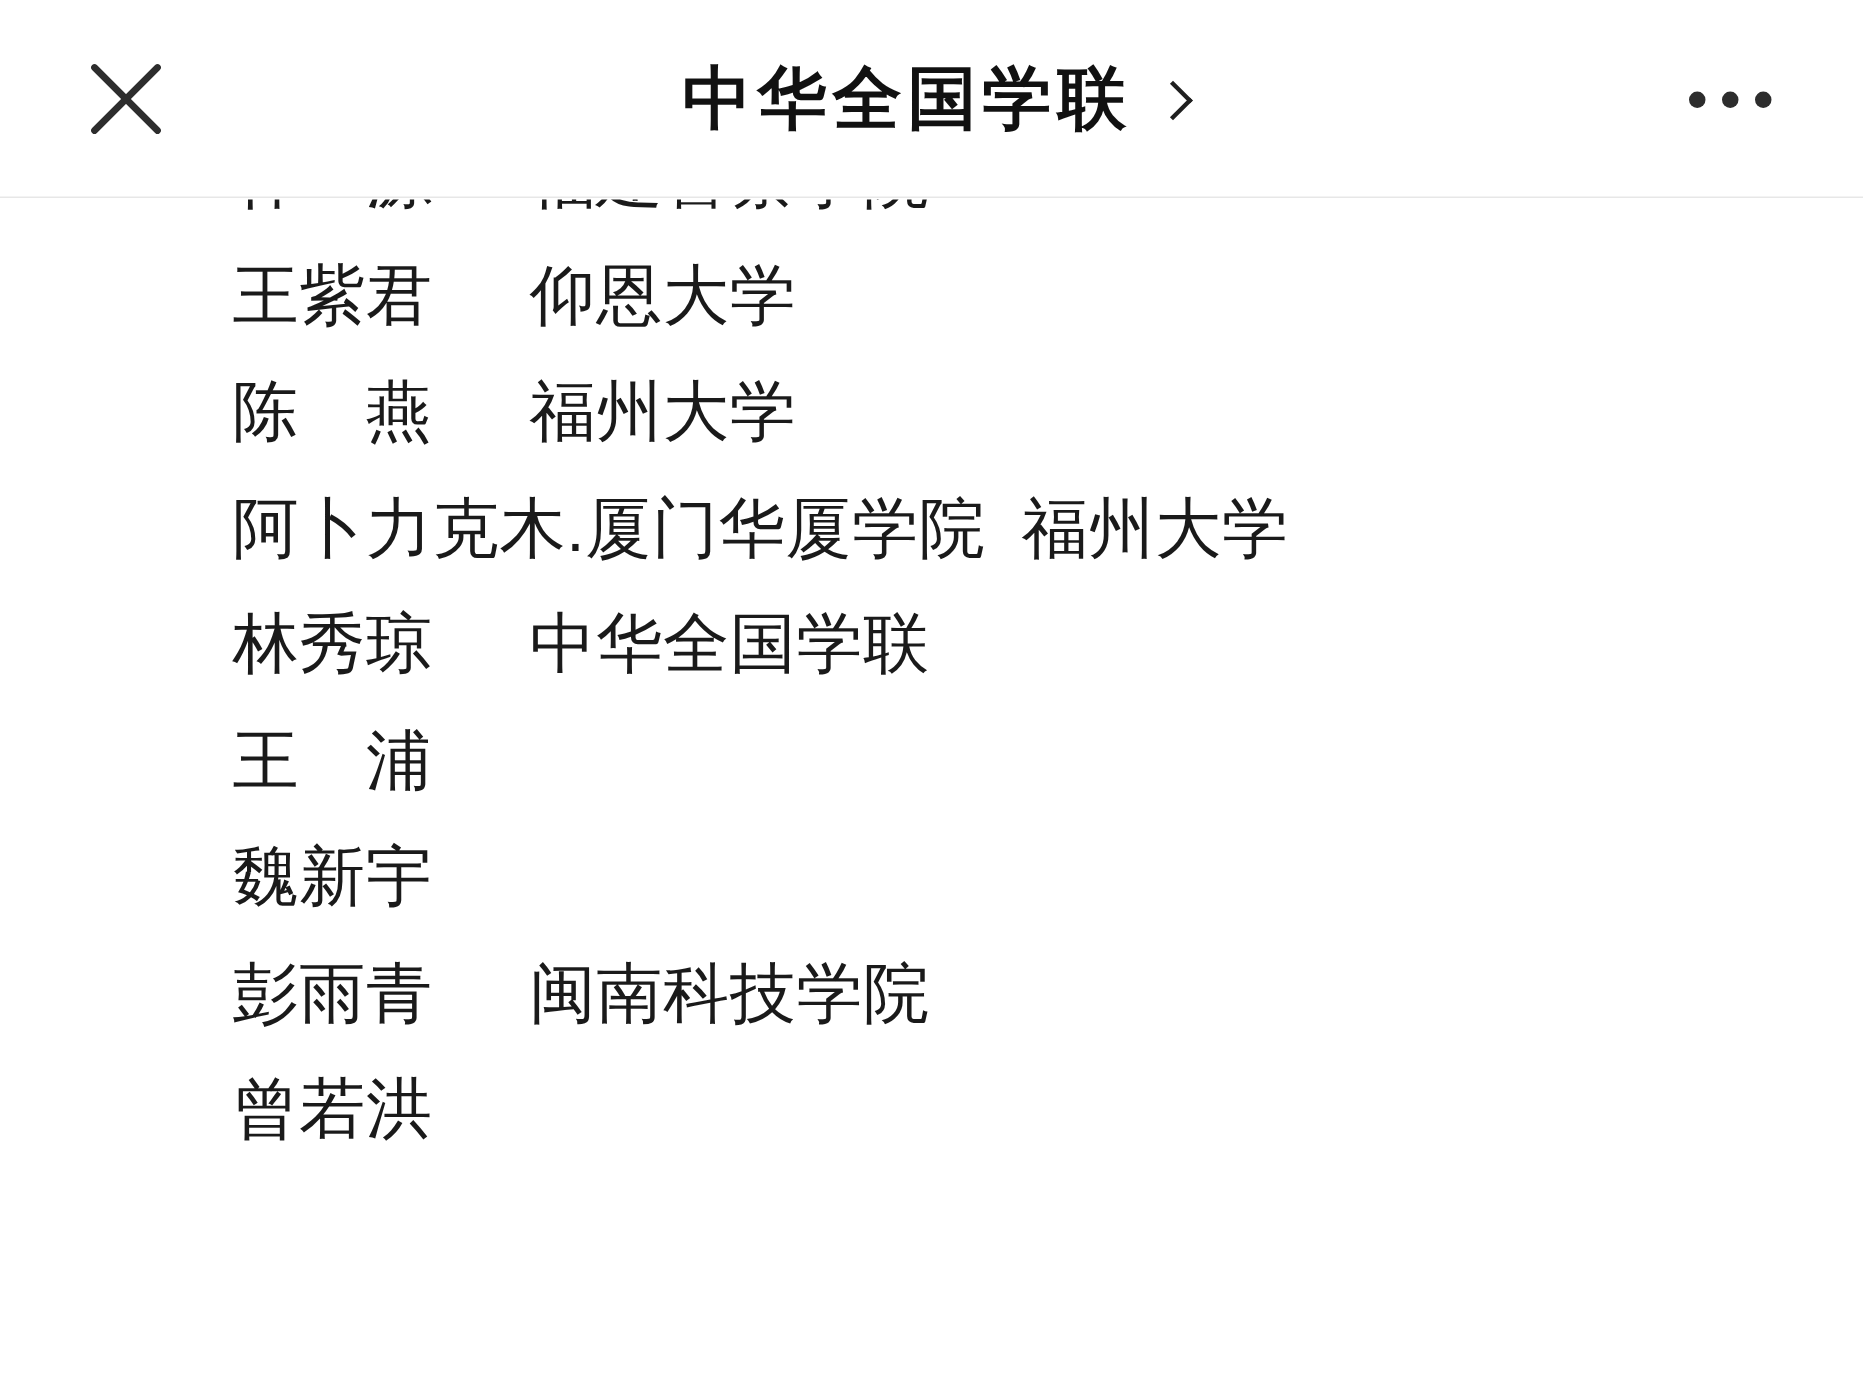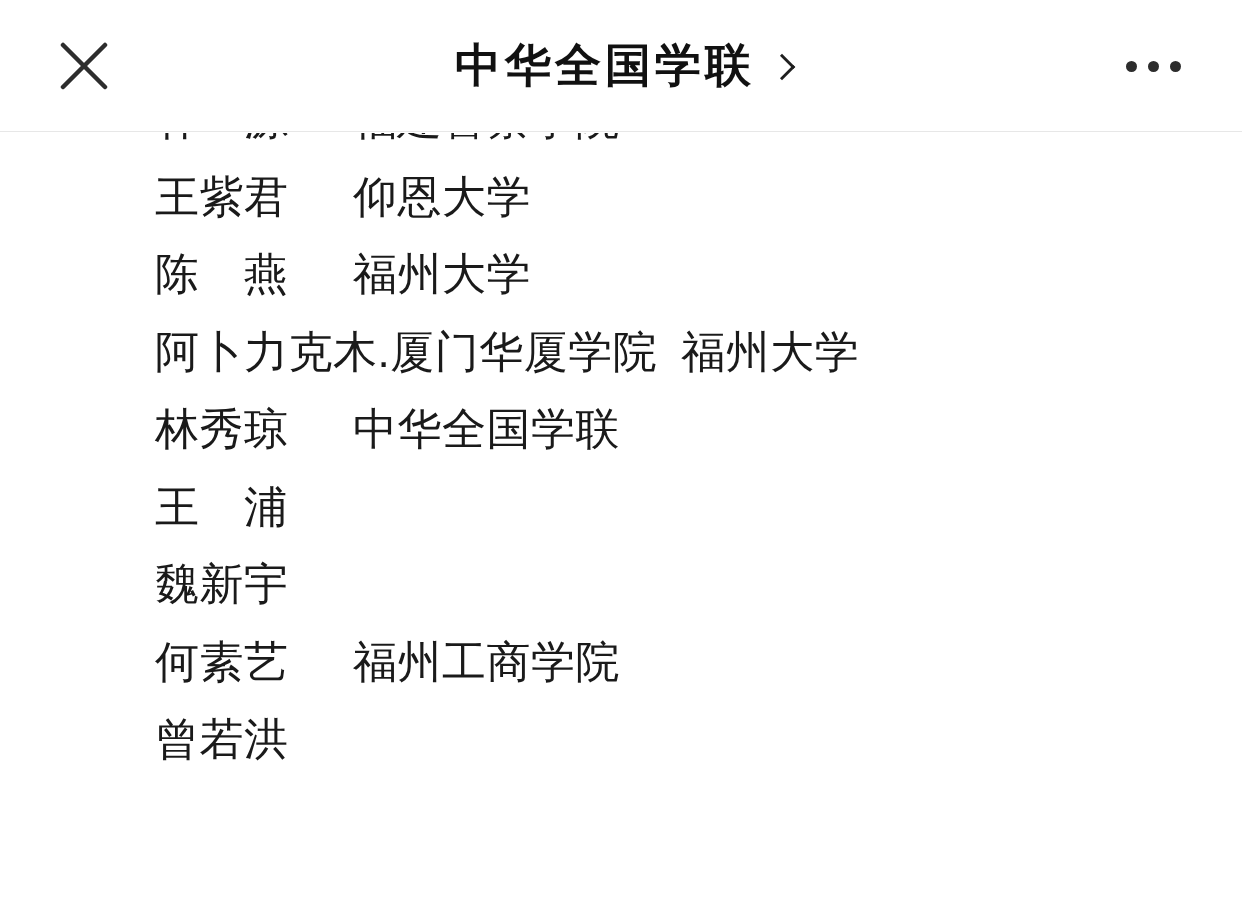--- a/index.html
+++ b/index.html
@@ -157,16 +157,16 @@
 
 <div class="content">
   <div class="member-list" id="member-list">
       <div class="member-row"><span class="member-name">林　源</span><span class="member-school">福建警察学院</span></div>
       <div class="member-row"><span class="member-name">王紫君</span><span class="member-school">仰恩大学</span></div>
       <div class="member-row"><span class="member-name">陈　燕</span><span class="member-school">福州大学</span></div>
       <div class="member-row"><span class="member-name">阿卜力克木.厦门华厦学院</span><span class="member-school">福州大学</span></div>
       <div class="member-row"><span class="member-name">林秀琼</span><span class="member-school">中华全国学联</span></div>
       <div class="member-row"><span class="member-name">王　浦</span></div>
       <div class="member-row"><span class="member-name">魏新宇</span></div>
-      <div class="member-row"><span class="member-name">何素艺</span><span class="member-school">福州工商学院</span></div>
+      <div class="member-row"><span class="member-name">彭雨青</span><span class="member-school">闽南科技学院</span></div>
       <div class="member-row"><span class="member-name">曾若洪</span></div>
     </div>
 </div>
 
 </body></html>

